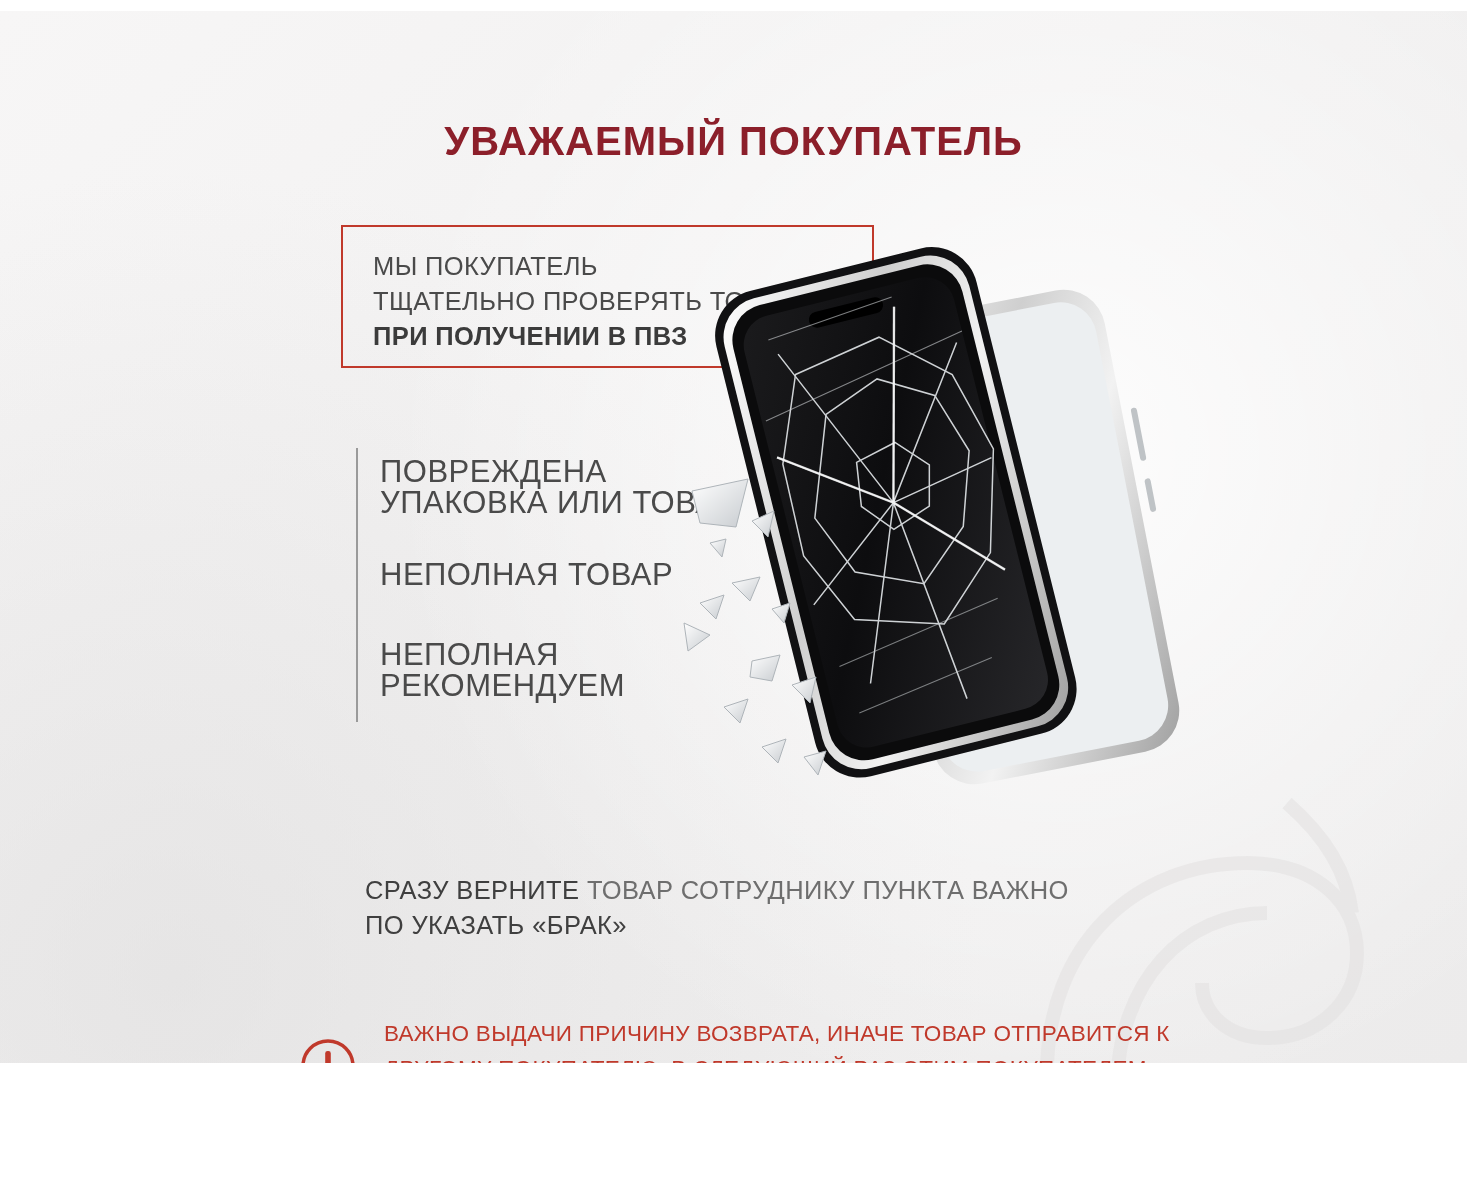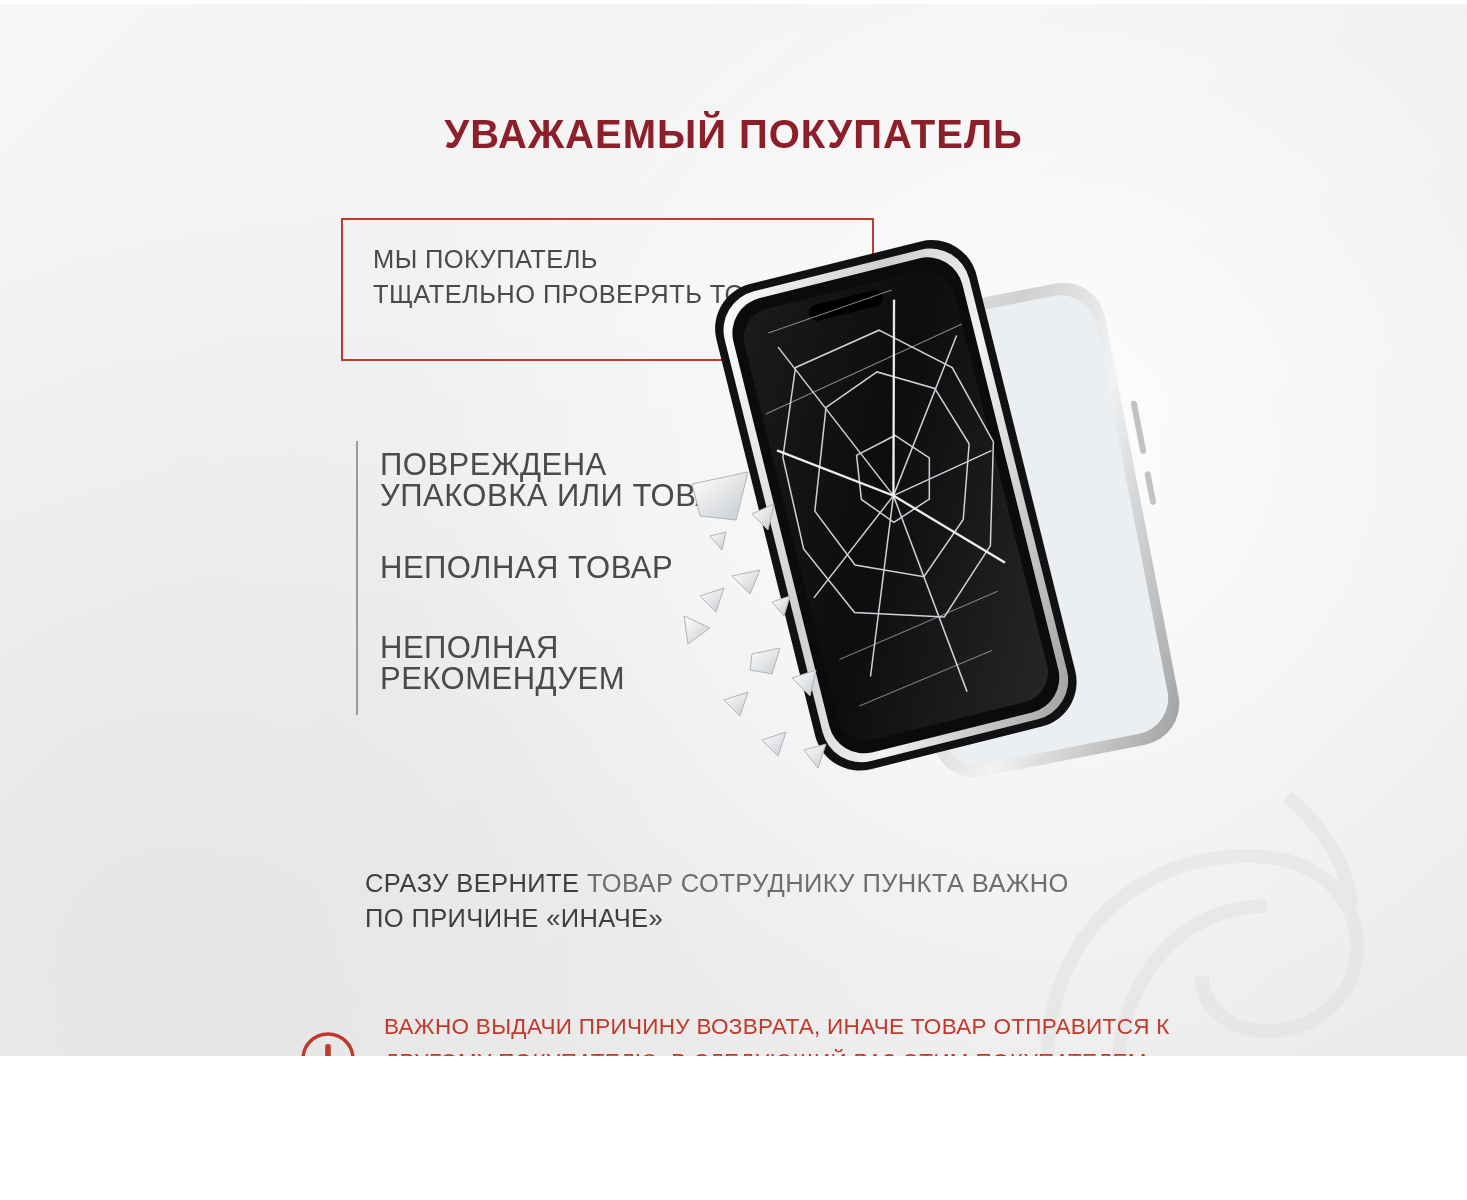--- a/index.html
+++ b/index.html
@@ -8,21 +8,21 @@
     background: #ffffff;
   }
   body {
     font-family: "Liberation Sans", sans-serif;
   }
 
   #poster {
     position: relative;
     width: 1467px;
     height: 1052px;
-    margin: 4px auto;
+    margin: 11px auto;
     background: linear-gradient(135deg, #f7f6f6 0%, #f2f1f1 45%, #ecebeb 100%);
     overflow: hidden;
   }
 
   
   .bg-soft {
     position: absolute;
     inset: 0;
     background:
       radial-gradient(circle at 72% 42%, rgba(255,255,255,0.85) 0%, rgba(255,255,255,0) 55%),
@@ -172,20 +172,21 @@
       <path d="M300 60 C340 95 360 130 365 170"></path>
     </g>
   </svg>
 
   <div class="heading">УВАЖАЕМЫЙ ПОКУПАТЕЛЬ</div>
 
   <div class="rec-box">
     <div class="rec-text">
       <span>МЫ ПОКУПАТЕЛЬ</span><br>
       <span>ТЩАТЕЛЬНО ПРОВЕРЯТЬ ТОВАР</span><br>
+      <span class="strong">ПРИ ПОЛУЧЕНИИ В ПВЗ</span>
     </div>
   </div>
 
   <div class="list-wrap">
     <div class="list-rule"></div>
     <div class="list-item li-0" style="white-space: pre-line;">ПОВРЕЖДЕНА
 УПАКОВКА ИЛИ ТОВАР</div>
     <div class="list-item li-1" style="white-space: pre-line;">НЕПОЛНАЯ ТОВАР</div>
     <div class="list-item li-2" style="white-space: pre-line;">НЕПОЛНАЯ
 РЕКОМЕНДУЕМ</div>
@@ -256,21 +257,21 @@
       <path d="M152 494 L176 486 L170 512 Z"></path>
       <path d="M84 516 L108 508 L100 532 Z"></path>
       <path d="M122 556 L146 548 L138 572 Z"></path>
       <path d="M164 566 L186 560 L178 584 Z"></path>
       <path d="M70 352 L86 348 L82 366 Z"></path>
       <path d="M132 418 L150 412 L144 432 Z"></path>
     </g>
   </svg>
 
   <div class="return-note">
-    <span class="strong">СРАЗУ ВЕРНИТЕ</span><span> ТОВАР СОТРУДНИКУ ПУНКТА ВАЖНО </span><span class="strong">ПО ПРИЧИНЕ «ИНАЧЕ»</span>
+    <span class="strong">СРАЗУ ВЕРНИТЕ</span><span> ТОВАР СОТРУДНИКУ ПУНКТА ВАЖНО </span><span class="strong">ПО УКАЗАТЬ «БРАК»</span>
   </div>
 
   <div class="warn-row">
     <svg class="warn-icon" viewBox="0 0 56 56" aria-hidden="true">
       <circle cx="28" cy="28" r="25" fill="none" stroke="#c0392b" stroke-width="3.5"></circle>
       <rect x="25.2" y="13" width="5.6" height="21" rx="2.4" fill="#c0392b"></rect>
       <circle cx="28" cy="41" r="3.3" fill="#c0392b"></circle>
     </svg>
     <div class="warn-text">ВАЖНО ВЫДАЧИ ПРИЧИНУ ВОЗВРАТА, ИНАЧЕ ТОВАР ОТПРАВИТСЯ К ДРУГОМУ ПОКУПАТЕЛЮ, В СЛЕДУЮЩИЙ РАЗ ЭТИМ ПОКУПАТЕЛЕМ МОЖЕТЕ СТАТЬ ВЫ</div>
   </div>

